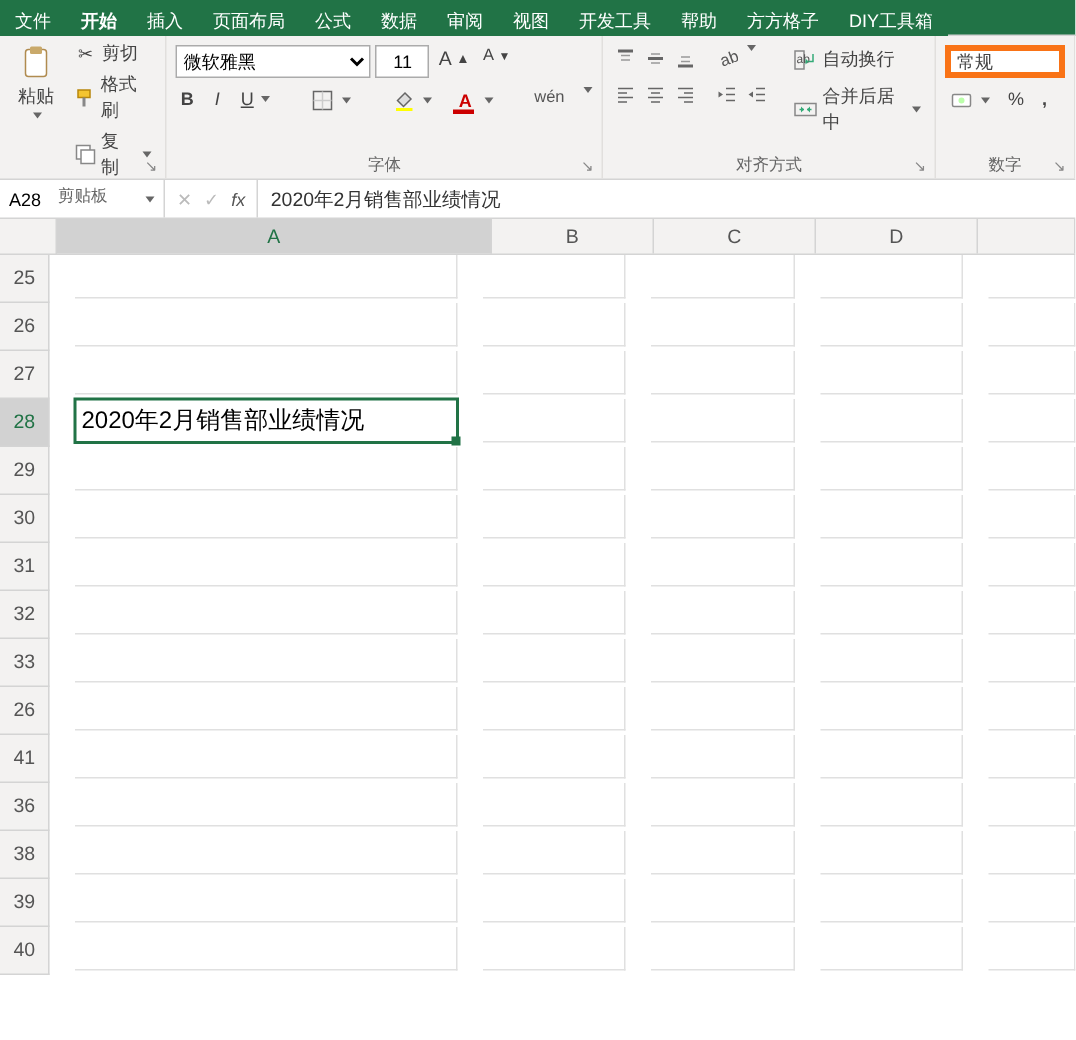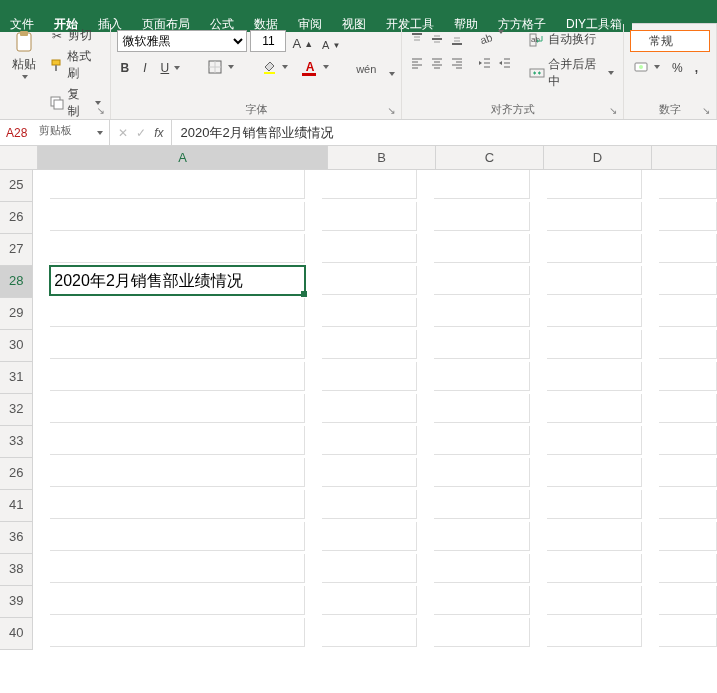--- a/index.html
+++ b/index.html
@@ -1,48 +1,48 @@
 <!DOCTYPE html>
 <html><head>
 <meta charset="utf-8">
 <style>
 * { box-sizing: border-box; margin: 0; padding: 0; font-family: "Microsoft YaHei", "微软雅黑", sans-serif; }
 body { width: 717px; height: 693px; background: #fff; overflow: hidden; font-size: 12px; color: #444; }
 
 
 .tabs { display: flex; background: #fff; height: 24px; border-bottom: 1px solid #d4d4d4; }
-.tab { padding: 16px 10px; font-size: 12px; color: #fff; background: #217346; cursor: pointer; height: 24px; line-height: 16px; }
+.tab { padding: 6px 10px; font-size: 12px; color: #fff; background: #217346; cursor: pointer; height: 24px; line-height: 16px; }
 .tab.file { background: #217346; }
 .tab.active { background: #217346; color: #fff; font-weight: bold; }
 .tab.plain { background: #217346; }
 .tabs { background: #217346; }
 
 
 .ribbon { display: flex; height: 96px; background: #f3f2f1; border-bottom: 1px solid #d4d4d4; }
 .group { display: flex; flex-direction: column; border-right: 1px solid #e1dfdd; padding: 2px 6px 0 6px; position: relative; }
 .group-body { flex: 1; display: flex; align-items: flex-start; gap: 4px; }
 .group-label { text-align: center; font-size: 11px; color: #666; padding: 2px 0; }
 .vstack { display: flex; flex-direction: column; gap: 2px; }
-.hstack { display: flex; align-items: flex-end; gap: 3px; }
+.hstack { display: flex; align-items: flex-start; gap: 3px; }
 .btn { display: flex; align-items: center; gap: 3px; padding: 1px 3px; font-size: 12px; cursor: pointer; }
 .big-btn { display: flex; flex-direction: column; align-items: center; gap: 2px; padding: 4px 6px; cursor: pointer; }
 .icon { width: 16px; height: 16px; display: inline-flex; align-items: center; justify-content: center; }
 .icon-big { width: 24px; height: 24px; }
 .sep { width: 1px; background: #e1dfdd; margin: 4px 2px; }
 select.font-name { width: 130px; height: 22px; font-size: 12px; border: 1px solid #ababab; background: #fff; }
 input.font-size { width: 36px; height: 22px; font-size: 12px; border: 1px solid #ababab; text-align: center; }
 .mini { font-size: 11px; color: #555; }
 .dd { width: 0; height: 0; border-left: 3px solid transparent; border-right: 3px solid transparent; border-top: 4px solid #666; margin-left: 2px; }
 .align-btn { width: 18px; height: 18px; display: inline-flex; align-items: center; justify-content: center; border: 1px solid transparent; }
 .align-row { display: flex; gap: 2px; }
 .launcher { position: absolute; right: 2px; bottom: 2px; width: 12px; height: 12px; font-size: 10px; color: #888; cursor: pointer; }
 
 
 .fxbar { display: flex; height: 26px; border-bottom: 1px solid #d4d4d4; align-items: stretch; background: #fff; }
-.namebox { width: 110px; border-right: 1px solid #d4d4d4; display: flex; align-items: center; padding: 0 6px; font-size: 12px; color: #b91c1c; }
+.namebox { width: 110px; border-right: 1px solid #d4d4d4; display: flex; align-items: center; padding: 0 6px; font-size: 12px; color: #000000; }
 .namebox .dd { margin-left: auto; }
 .fx-btns { display: flex; align-items: center; gap: 8px; padding: 0 8px; border-right: 1px solid #d4d4d4; color: #888; }
 .fx-input { flex: 1; display: flex; align-items: center; padding: 0 8px; font-size: 13px; color: #333; }
 
 
 .grid-wrap { position: relative; }
 .corner { position: absolute; left: 0; top: 0; width: 38px; height: 24px; background: #f3f2f1; border-right: 1px solid #d4d4d4; border-bottom: 1px solid #d4d4d4; }
 .col-headers { display: flex; margin-left: 38px; height: 24px; background: #f3f2f1; border-bottom: 1px solid #d4d4d4; }
 .col-h { border-right: 1px solid #d4d4d4; text-align: center; line-height: 24px; font-size: 13px; color: #555; }
 .col-h.active { background: #d2d2d2; color: #217346; }
@@ -285,21 +285,21 @@
         </div>
       </div>
     </div>
     <div class="group-label">对齐方式</div>
     <div class="launcher">↘</div>
   </div>
 
   <div class="group" style="flex:1">
     <div class="group-body vstack" style="gap:6px;padding-top:4px">
       <div class="hstack">
-        <div style="width:80px;height:22px;border:1px solid #f97316;background:#fff;display:flex;align-items:center;padding:0 18px">
+        <div style="width:80px;height:22px;border:4px solid #f97316;background:#fff;display:flex;align-items:center;padding:0 4px">
           <span>常规</span>
         </div>
       </div>
       <div class="hstack" style="gap:6px">
         <span class="btn">
           <span class="icon">
               <svg width="14" height="14">
                 <rect x="1" y="3" width="12" height="8" rx="1" fill="#fff" stroke="#888"></rect>
                 <circle cx="7" cy="7" r="2" fill="#bfa"></circle>
               </svg>

